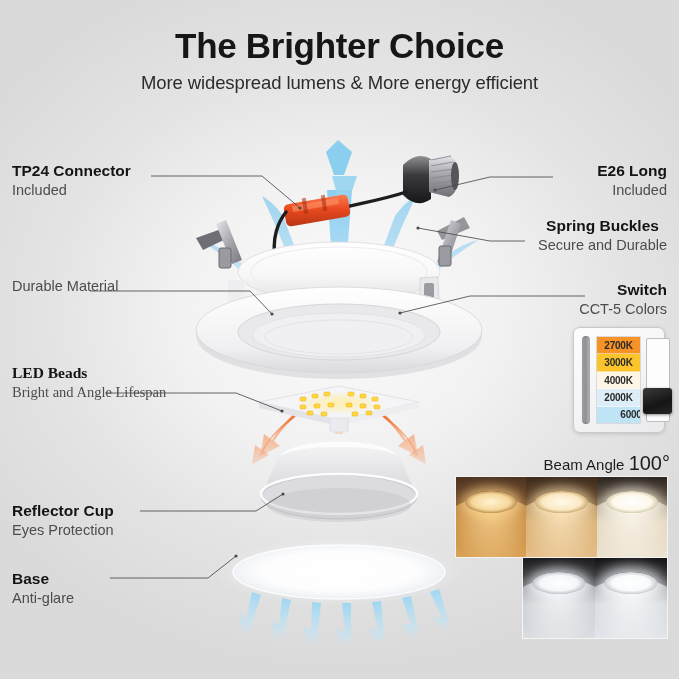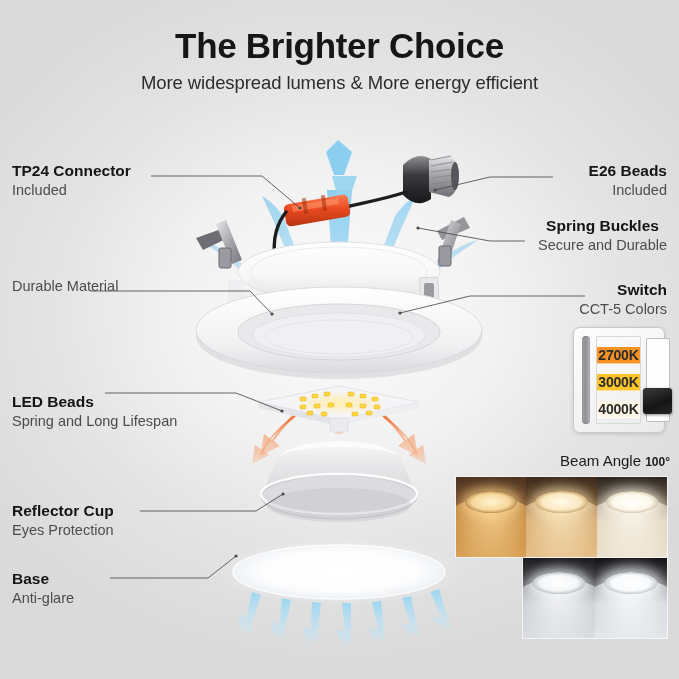--- a/index.html
+++ b/index.html
@@ -57,45 +57,44 @@
     display:flex;
   }
   #switch-rail {
     width:8px; border-radius:4px; margin-right:6px;
     background:linear-gradient(90deg,#a9a9ad,#8e8e93 45%,#bcbcc0);
     box-shadow:inset 0 0 2px rgba(0,0,0,.35);
   }
   #cct-list { width:45px; display:flex; flex-direction:column;
     border:1px solid #d9d9dd; border-radius:1px; overflow:hidden; }
   .cct {
-    flex:1; font-size:14px; font-weight:bold; color:#2b2b2b;
+    flex:1; font-size:10px; font-weight:bold; color:#2b2b2b;
     display:flex; align-items:center; justify-content:center;
     letter-spacing:-0.2px;
     border-bottom:1px solid rgba(255,255,255,.5);
-    margin-top:10px;
   }
   .cct:last-child { border-bottom:none;padding-left:32px; }
   #slider-zone { flex:1; position:relative; margin-left:3px; }
   #slider-track {
     position:absolute; left:2px; top:2px; width:24px; height:84px;
     background:#fdfdfd; border:1px solid #bdbdc1; border-radius:2px;
   }
   #slider-knob {
     position:absolute; left:-1px; top:52px; width:29px; height:26px;
     background:linear-gradient(160deg,#3a3a3a,#151515 60%,#262626);
     border-radius:3px;
     box-shadow:0 1px 3px rgba(0,0,0,.45);
   }
 
   
   #beam-label {
     position:absolute; left:430px; top:452px; width:240px;
     text-align:right; font-size:15px; color:#1d1d1d;
   }
-  #beam-label b { font-weight:bold; font-size:12px;text-align:center; }
+  #beam-label b { font-weight:normal; font-size:20px;text-align:center; }
   #beam-grid { position:absolute; left:455px; top:476px; width:213px; height:163px; }
   #beam-top { position:absolute; left:0; top:0; width:213px; height:82px;
     display:flex; border:1.5px solid #f4f4f4; }
   #beam-bot { position:absolute; left:67px; top:81px; width:146px; height:82px;
     display:flex; border:1.5px solid #f4f4f4; }
   .bcell { flex:1; position:relative; overflow:hidden; }
   .bcell .lamp {
     position:absolute; left:50%; top:14px; transform:translateX(-50%);
     width:74%; height:22px; border-radius:50%;
   }
@@ -332,37 +331,37 @@
 
   <div class="callout" style="left:12px; top:161px;">
     <div class="ttl">TP24 Connector</div>
     <div class="sub">Included</div>
   </div>
 
   <div class="callout" style="left:12px; top:276px;">
     <div class="sub">Durable Material</div>
   </div>
 
-  <div class="callout" style="left:12px; top:392px;">
+  <div class="callout" style="left:12px; top:363px;font-family:Liberation Serif, serif;">
     <div class="ttl">LED Beads</div>
-    <div class="sub">Spring and Long Lifespan</div>
+    <div class="sub">Bright and Angle Lifespan</div>
   </div>
 
   <div class="callout" style="left:12px; top:501px;">
     <div class="ttl">Reflector Cup</div>
     <div class="sub">Eyes Protection</div>
   </div>
 
   <div class="callout" style="left:12px; top:569px;">
     <div class="ttl">Base</div>
     <div class="sub">Anti-glare</div>
   </div>
 
   <div class="callout right" style="right:12px; top:161px;">
-    <div class="ttl">E26 Beads</div>
+    <div class="ttl">E26 Long</div>
     <div class="sub">Included</div>
   </div>
 
   <div class="callout right" style="right:12px; top:216px;text-align:center;">
     <div class="ttl">Spring Buckles</div>
     <div class="sub">Secure and Durable</div>
   </div>
 
   <div class="callout right" style="right:12px; top:280px;">
     <div class="ttl">Switch</div>

